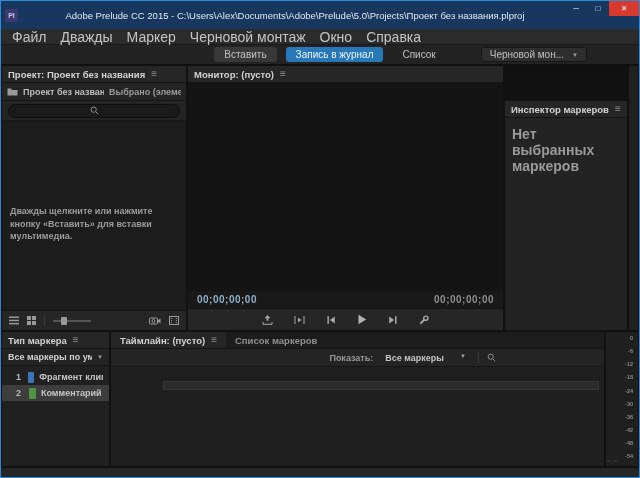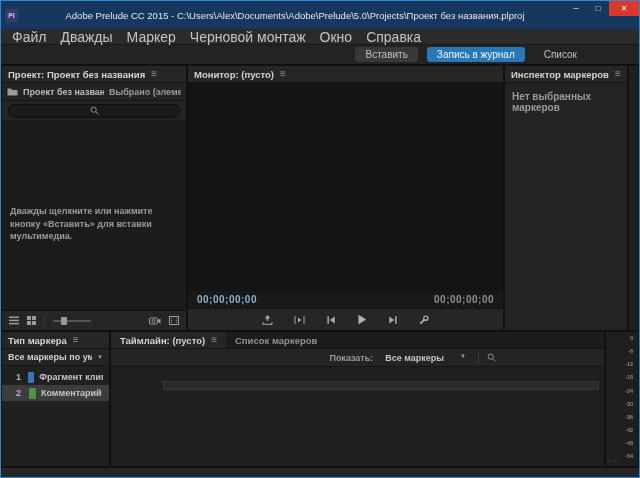--- a/index.html
+++ b/index.html
@@ -54,23 +54,23 @@
 
   
   .monitor-panel { flex:1 1 auto; }
   .viewer { flex:1 1 auto; background:#141414; }
   .tc-row { height:17px; display:flex; align-items:center; padding:0 9px; background:#191919; flex:0 0 auto; }
   .tc-current { color:#8fb0c9; font-size:10px; letter-spacing:0.5px; }
   .tc-duration { margin-left:auto; color:#8f8f8f; font-size:10px; letter-spacing:0.5px; }
   .transport { height:22px; background:#262626; border-top:1px solid #141414; display:flex; align-items:center; justify-content:center; gap:21px; flex:0 0 auto; }
 
   
-  .inspector-panel { flex:0 0 122px; }
+  .inspector-panel { flex:0 0 122px;margin-top:35px; }
   .inspector-body { flex:1; background:#232323; padding:8px 7px; }
-  .inspector-empty { font-size:10px; color:#9a9a9a; }
+  .inspector-empty { font-size:14px; color:#9a9a9a; }
   .right-strip { flex:0 0 9px; background:#202020; }
 
   
   .mtype-panel { flex:0 0 107px; }
   .preset-row { height:17px; display:flex; align-items:center; gap:5px; padding:0 6px; background:#242424; border-bottom:1px solid #161616; }
   .preset-label { font-size:9px; color:#cfcfcf; white-space:nowrap; overflow:hidden; }
   .mt-list { flex:1; background:#202020; padding-top:3px; }
   .mt-row { height:16px; display:flex; align-items:center; gap:5px; padding:0 6px 0 14px; }
   .mt-row.selected { background:#3d3d3d; }
   .mt-num { font-size:9px; color:#b5b5b5; width:8px; }
@@ -119,20 +119,24 @@
     <span class="menu-item">Маркер</span>
     <span class="menu-item">Черновой монтаж</span>
     <span class="menu-item">Окно</span>
     <span class="menu-item">Справка</span>
   </div>
 
   <div class="workspace-bar">
     <span class="ws-btn ingest">Вставить</span>
     <span class="ws-btn active">Запись в журнал</span>
     <span class="ws-btn">Список</span>
+    <span class="ws-dropdown">
+      <span>Черновой мон...</span>
+      <span class="caret">▼</span>
+    </span>
   </div>
 
   <div class="main">
 
     <div class="row-top">
 
       <div class="panel project-panel">
         <div class="panel-header">
           <span class="tab-label">Проект: Проект без названия</span>
           <span class="panel-menu">≡</span>

